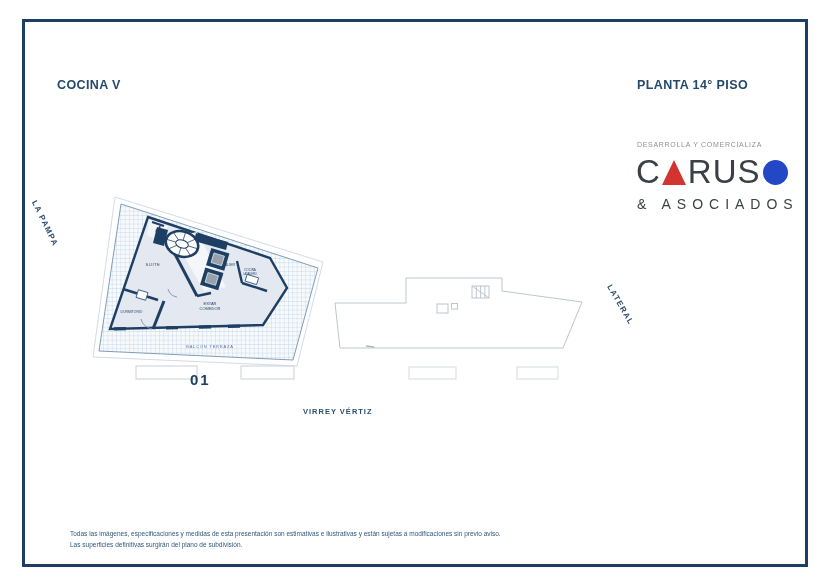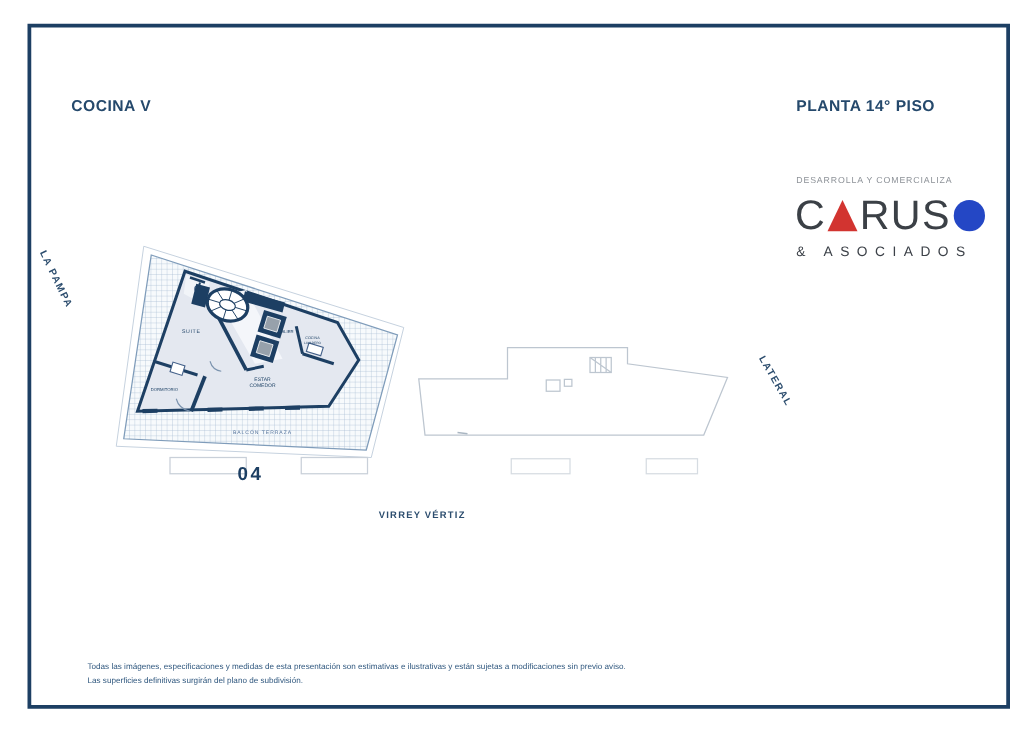--- a/index.html
+++ b/index.html
@@ -8,21 +8,21 @@
   .abs{position:absolute;}
   .frame{left:22px;top:19px;width:786px;height:548px;box-sizing:border-box;border:3px solid #1d3f63;}
   .h-title{font-size:12.5px;font-weight:bold;color:#25496c;letter-spacing:.4px;white-space:nowrap;}
   .anexo{left:57px;top:78px;}
   .planta{left:637px;top:78px;}
   .tagline{left:637px;top:141px;font-size:7px;letter-spacing:.7px;color:#8d9298;white-space:nowrap;}
   .caruso{left:636px;top:155px;display:flex;align-items:flex-end;height:30px;}
   .caruso .ltr{font-size:33px;line-height:26px;font-weight:400;color:#3b4046;letter-spacing:1px;}
   .caruso .tri{width:0;height:0;border-left:12px solid transparent;border-right:12px solid transparent;border-bottom:25px solid #d23430;margin:0 2px 0 1px;}
   .caruso .dot{width:25px;height:25px;border-radius:50%;background:#2447c5;margin-left:2px;}
-  .asociados{left:637px;top:196px;font-size:11px;letter-spacing:6px;color:#3c4148;white-space:nowrap;}
+  .asociados{left:637px;top:196px;font-size:14px;letter-spacing:6px;color:#3c4148;white-space:nowrap;}
   .street{font-size:8px;font-weight:bold;color:#2c4d6e;letter-spacing:1.2px;white-space:nowrap;}
   .lapampa{left:38px;top:199px;transform:rotate(64deg);transform-origin:left top;}
   .lateral{left:613px;top:283px;transform:rotate(60deg);transform-origin:left top;}
   .virrey{left:303px;top:407px;font-size:7.5px;letter-spacing:1px;}
   .unitnum{left:190px;top:371px;font-size:15px;font-weight:bold;color:#1d3f63;letter-spacing:2px;}
   .disclaimer{left:70px;top:528px;font-size:6.5px;line-height:11px;color:#2f577e;white-space:nowrap;}
   svg text{font-family:"Liberation Sans",sans-serif;}
 </style>
 </head>
 <body>
@@ -138,18 +138,18 @@
       <text x="250" y="271" font-size="3">COCINA</text>
       <text x="250" y="275" font-size="2.6">LAVADERO</text>
       <text x="210" y="347.5" font-size="4" letter-spacing="0.8" fill="#55749c">BALCÓN TERRAZA</text>
     </g>
   </g>
 </svg>
 
 <div class="abs street lapampa">LA PAMPA</div>
 <div class="abs street lateral">LATERAL</div>
 <div class="abs street virrey">VIRREY VÉRTIZ</div>
-<div class="abs unitnum">04</div>
+<div class="abs unitnum">01</div>
 
 <div class="abs disclaimer">
   <div>Todas las imágenes, especificaciones y medidas de esta presentación son estimativas e ilustrativas y están sujetas a modificaciones sin previo aviso.</div>
   <div>Las superficies definitivas surgirán del plano de subdivisión.</div>
 </div>
 
 </body></html>

